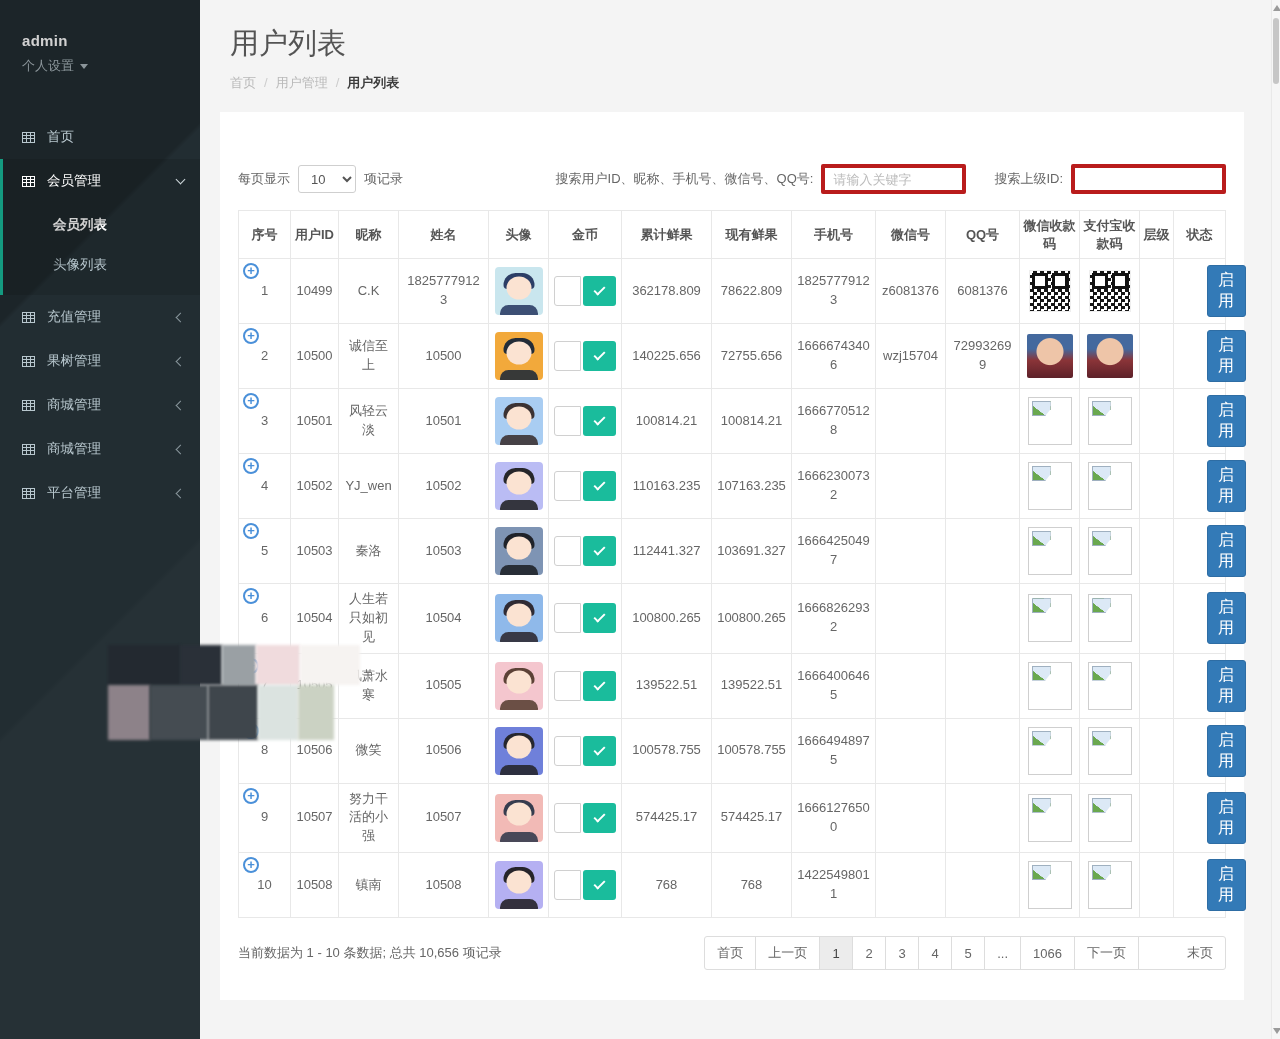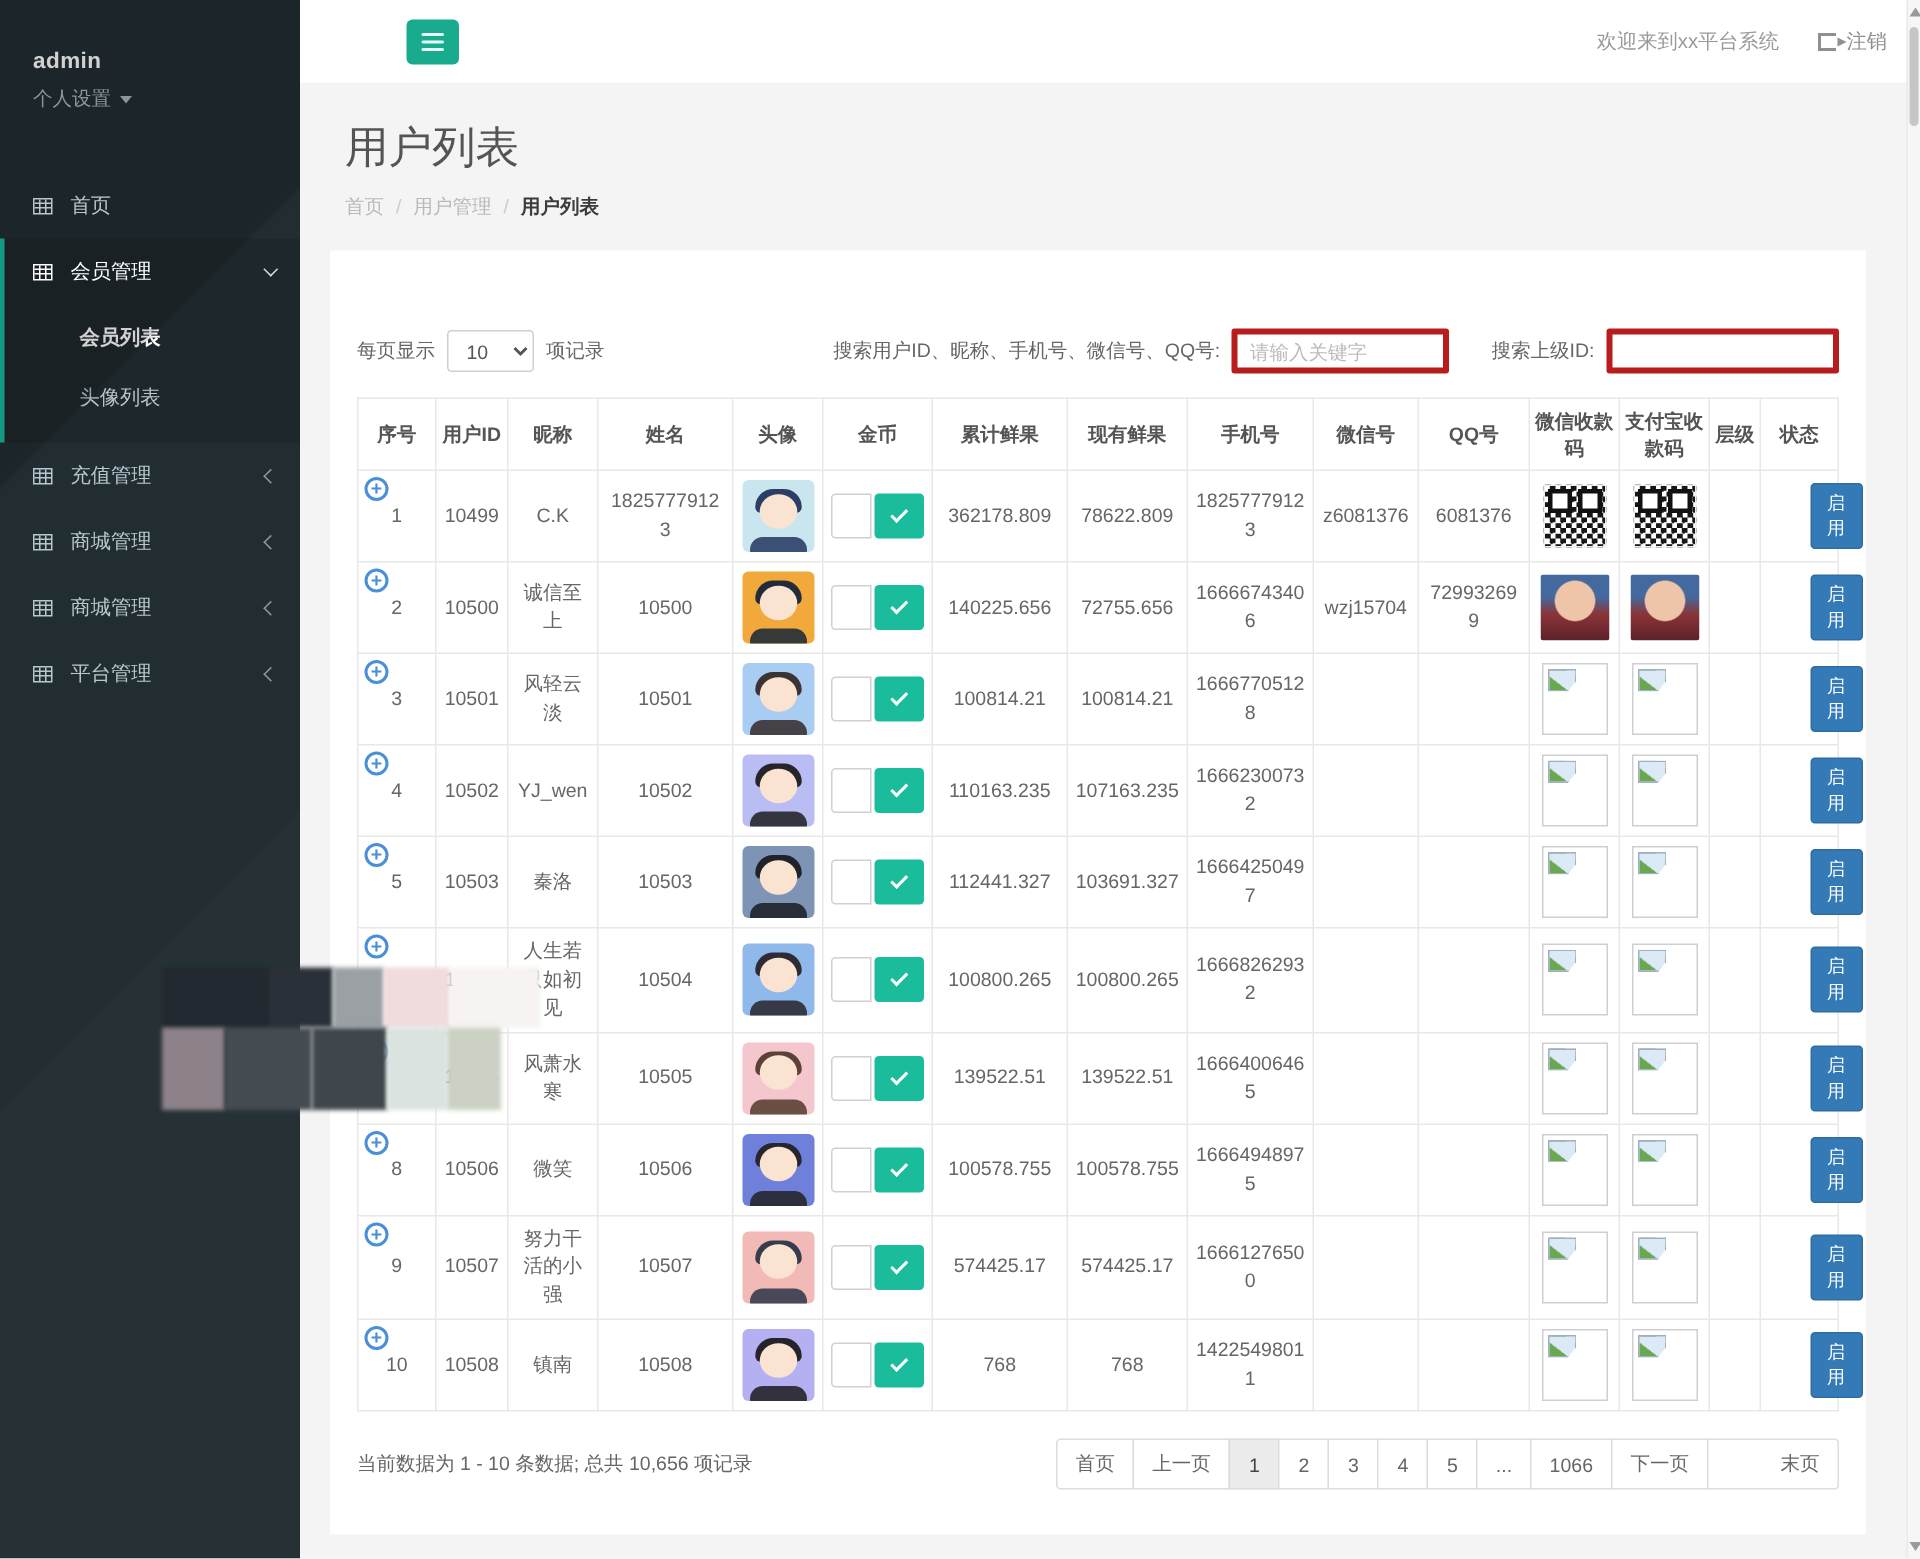--- a/index.html
+++ b/index.html
@@ -116,21 +116,21 @@
   .photo { width:46px; height:44px; margin:0 auto; border-radius:2px;
     background:
       radial-gradient(circle at 50% 40%, #eec5a8 0 13px, rgba(0,0,0,0) 14px),
       linear-gradient(180deg, #44699e 0 34%, #8a3438 60%, #5d2129 100%); }
   .broken { width:44px; height:48px; margin:0 auto; background:#fff; border:1px solid #cfcfcf;
     position:relative; }
   .broken::before { content:""; position:absolute; top:3px; left:3px; width:17px; height:13px;
     border:1px solid #9fb0c0;
     background:linear-gradient(to top right, #6aa84f 34%, #dce9f6 35%);
     clip-path:polygon(0 0, 100% 0, 100% 55%, 72% 100%, 0 100%); }
-  .status-btn { background:#337ab7; border:1px solid #2e6da4; color:#fff; font-size:12px;
+  .status-btn { background:#337ab7; border:1px solid #2e6da4; color:#fff; font-size:16px;
     padding:4px 10px; border-radius:3px; cursor:pointer; letter-spacing:1px;margin-left:28px; }
 
   
   .table-footer { display:flex; align-items:center; margin-top:18px; font-size:13px; color:#666; }
   .table-footer .spacer { flex:1; }
   .pagination { display:flex; }
   .page-btn { min-width:34px; height:34px; padding:0 12px; border:1px solid #ddd;
     background:#fff; color:#666; font-size:13px; display:flex; align-items:center;
     justify-content:center; margin-left:-1px; cursor:pointer; }
   .page-btn:first-child { border-radius:3px 0 0 3px; margin-left:0; }
@@ -180,53 +180,46 @@
       </div>
     </div>
     <div class="m-item">
       <span class="grid-icon"></span>
       <span>充值管理</span>
       <span class="spacer"></span>
         <span class="chev left"></span>
     </div>
     <div class="m-item">
       <span class="grid-icon"></span>
-      <span>商城管理</span>
+      <span>果树管理</span>
       <span class="spacer"></span>
         <span class="chev left"></span>
     </div>
     <div class="m-item">
       <span class="grid-icon"></span>
       <span>商城管理</span>
       <span class="spacer"></span>
         <span class="chev left"></span>
     </div>
     <div class="m-item">
       <span class="grid-icon"></span>
+      <span>商城管理</span>
+      <span class="spacer"></span>
+        <span class="chev left"></span>
+    </div>
+    <div class="m-item">
+      <span class="grid-icon"></span>
       <span>平台管理</span>
       <span class="spacer"></span>
         <span class="chev left"></span>
     </div>
   </nav>
 </aside>
 
 <div class="main">
-  <header class="topbar">
-    <button class="hamburger">
-      <i></i>
-        <i></i>
-        <i></i>
-    </button>
-    <span class="spacer"></span>
-    <span class="welcome">欢迎来到xx平台系统</span>
-    <span class="logout">
-      <span class="logout-icon"></span>
-      <span>注销</span>
-    </span>
-  </header>
 
   <div class="page-head">
     <h1 class="page-title">用户列表</h1>
     <div class="breadcrumb">
       <span class="crumb">首页</span>
       <span class="crumb">用户管理</span>
       <span class="crumb current">用户列表</span>
     </div>
   </div>
 

